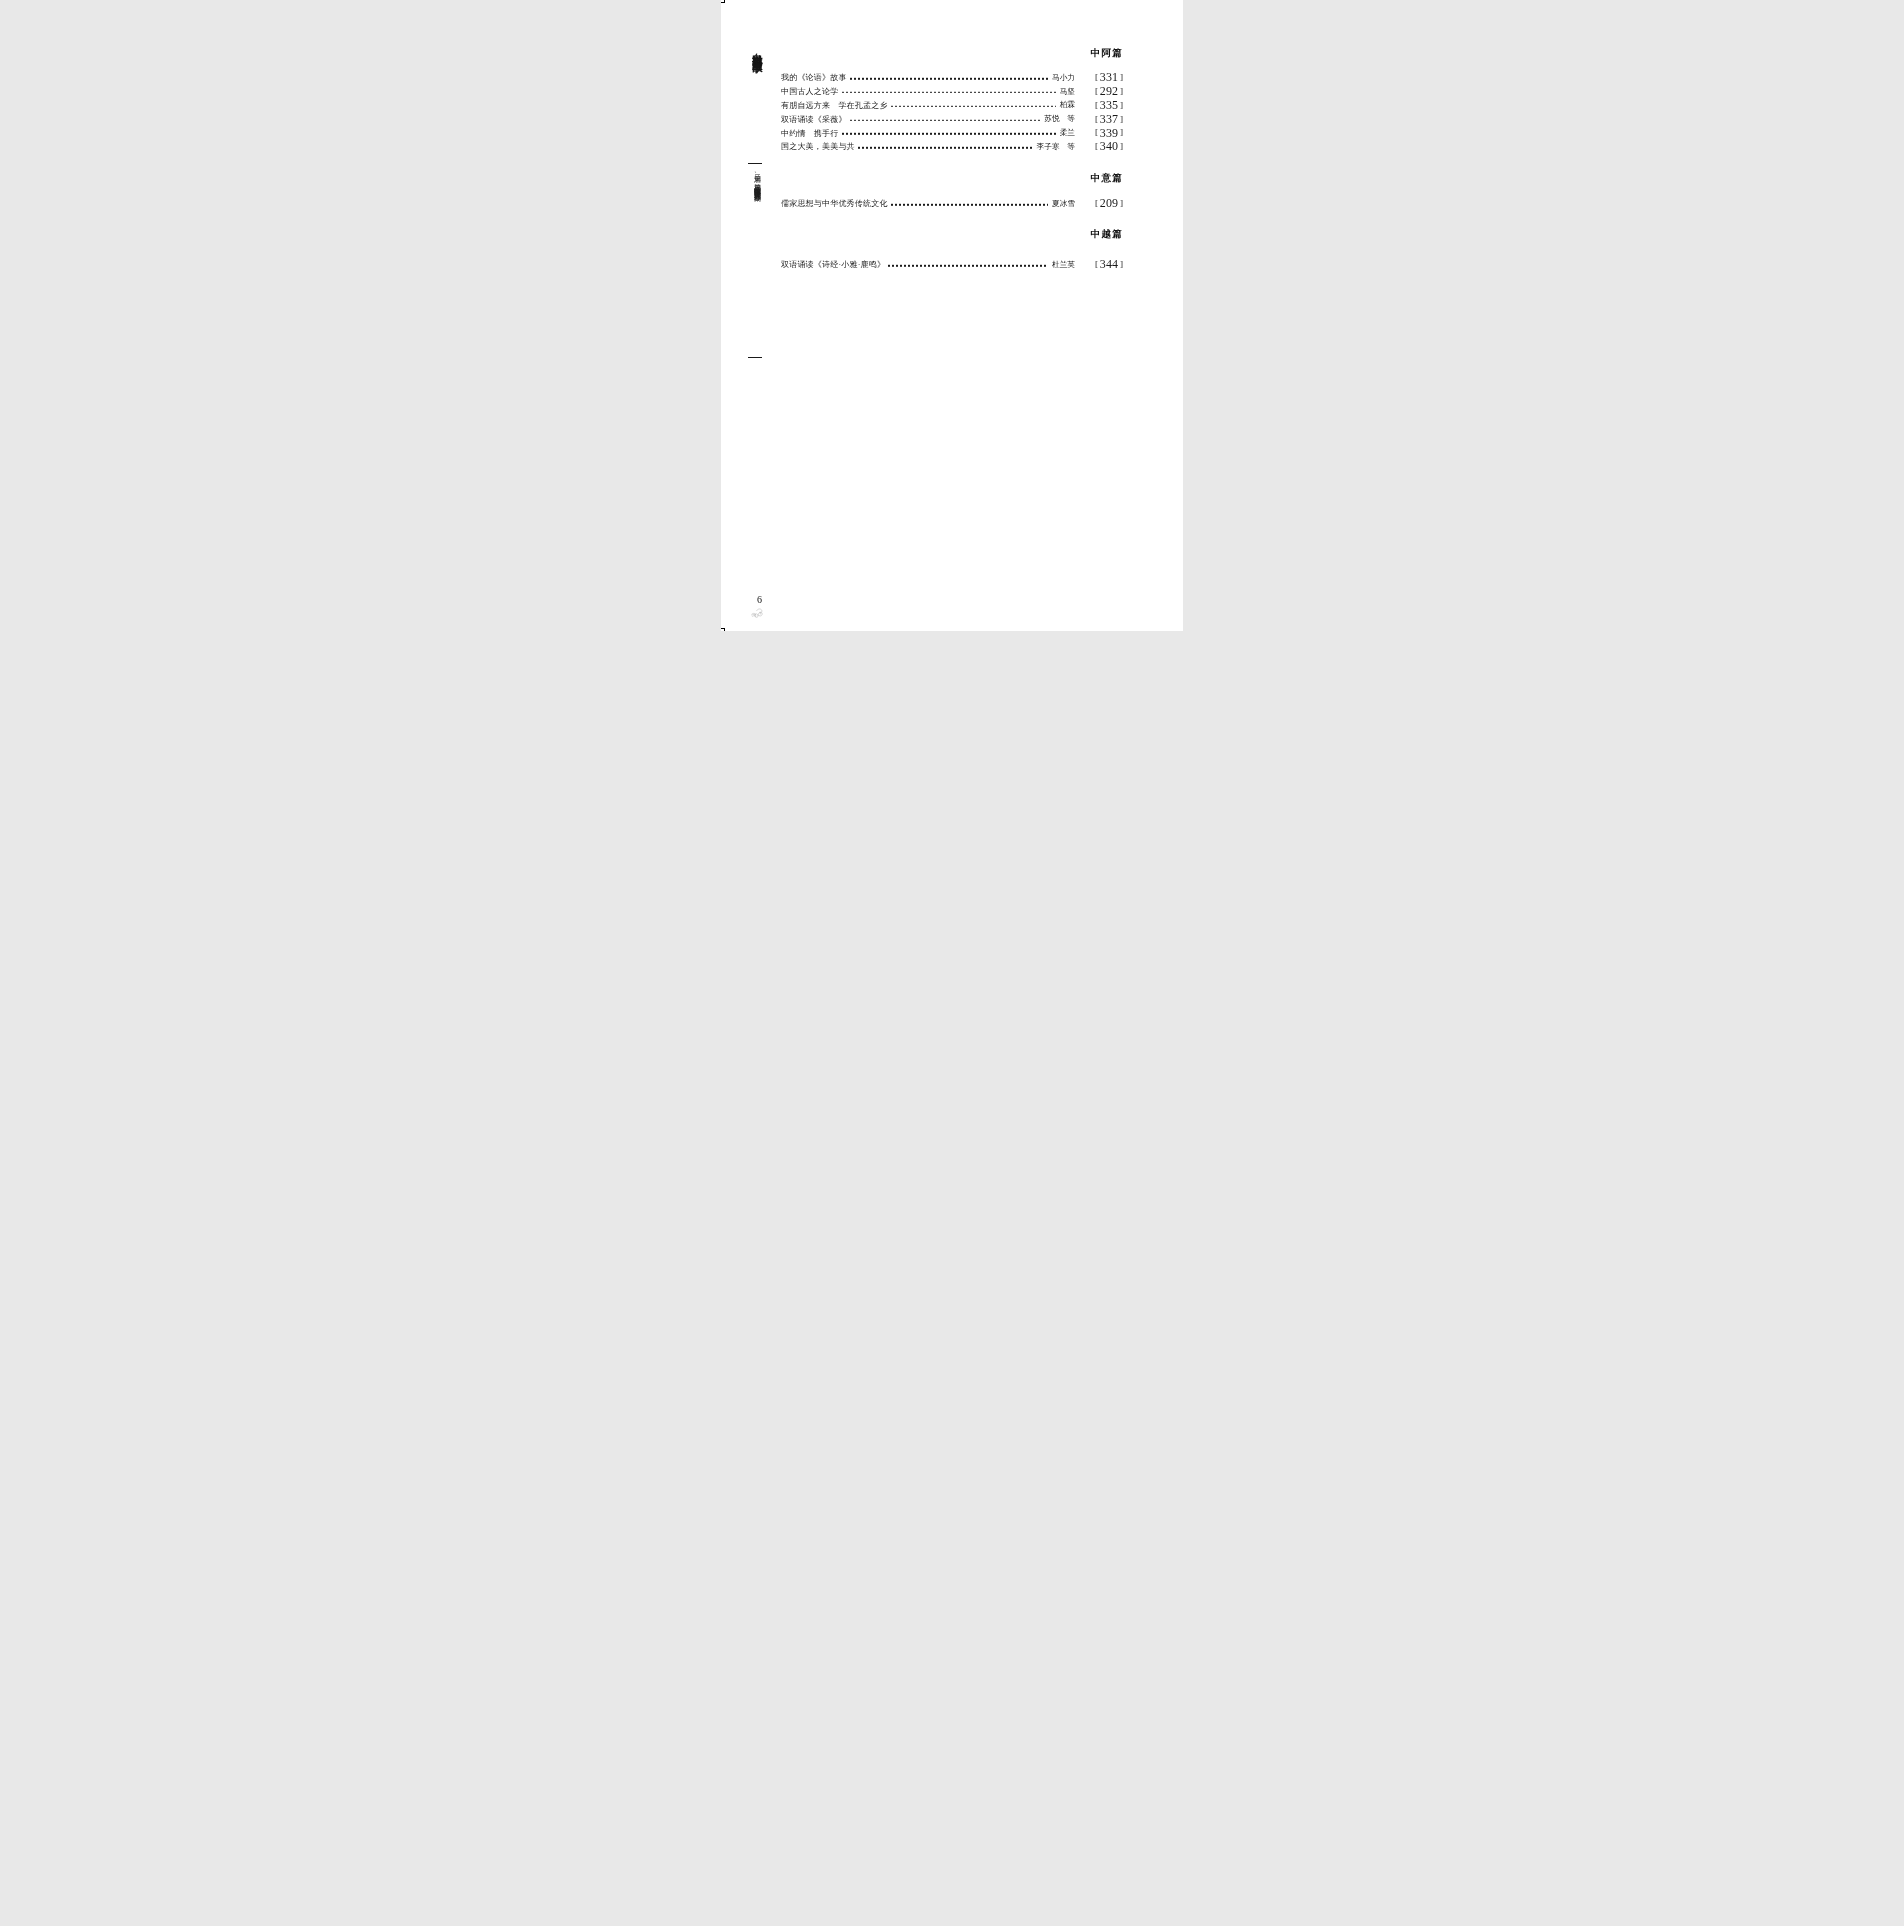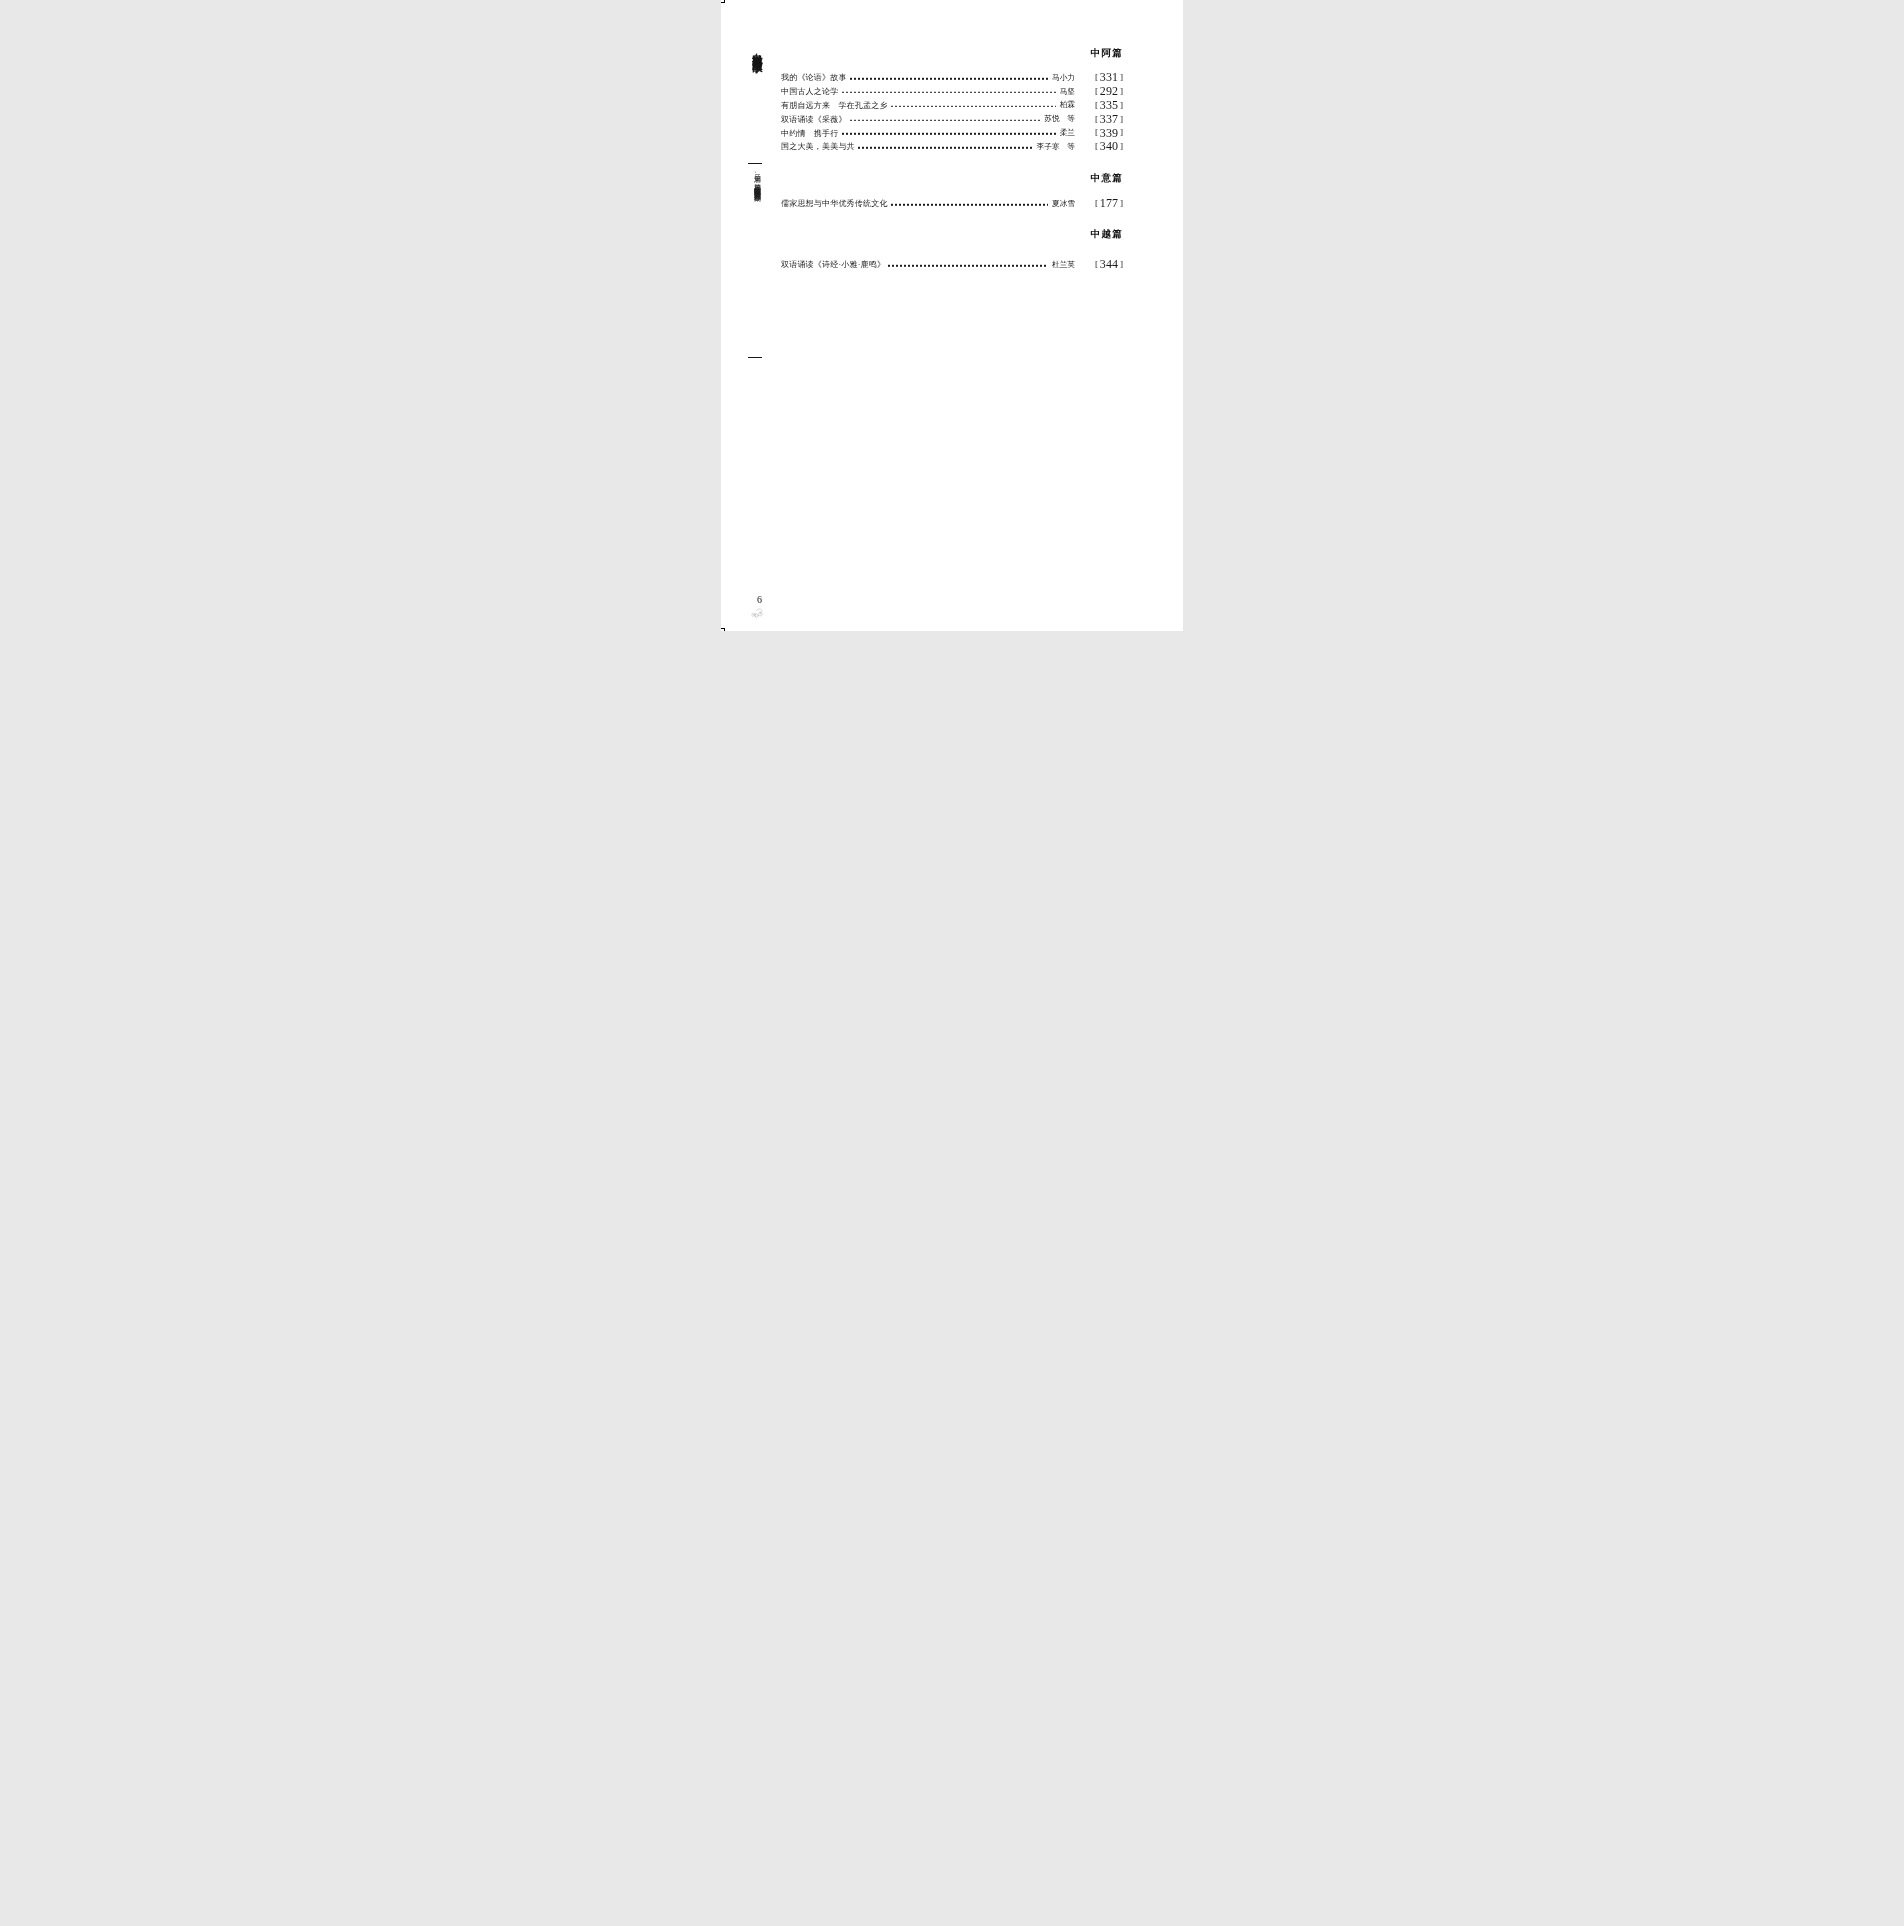--- a/index.html
+++ b/index.html
@@ -189,21 +189,21 @@
 
     <div class="section-heading heading-2">中意篇</div>
 
     <div class="rows rows-2">
       <div class="toc-row">
         <span class="toc-title">儒家思想与中华优秀传统文化</span>
         <span class="dot-leader"></span>
         <span class="toc-author">夏冰雪</span>
         <span class="page-ref">
             <span class="bracket">[</span>
-            <span class="num">177</span>
+            <span class="num">209</span>
             <span class="bracket">]</span>
           </span>
       </div>
     </div>
 
     <div class="section-heading heading-3">中越篇</div>
 
     <div class="rows rows-3">
       <div class="toc-row">
         <span class="toc-title">双语诵读《诗经·小雅·鹿鸣》</span>

